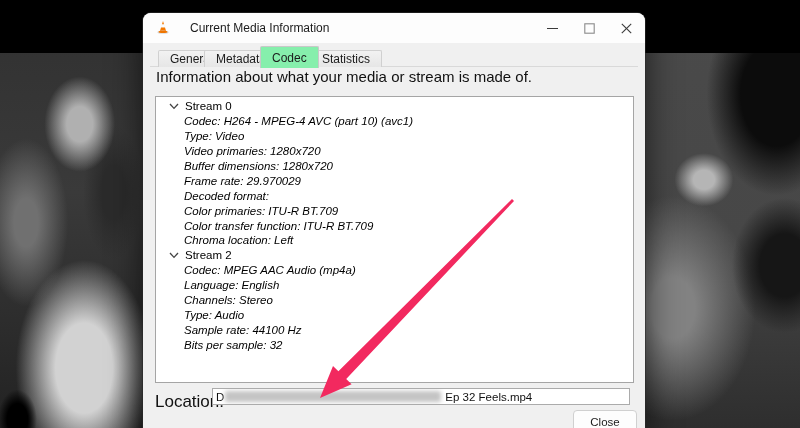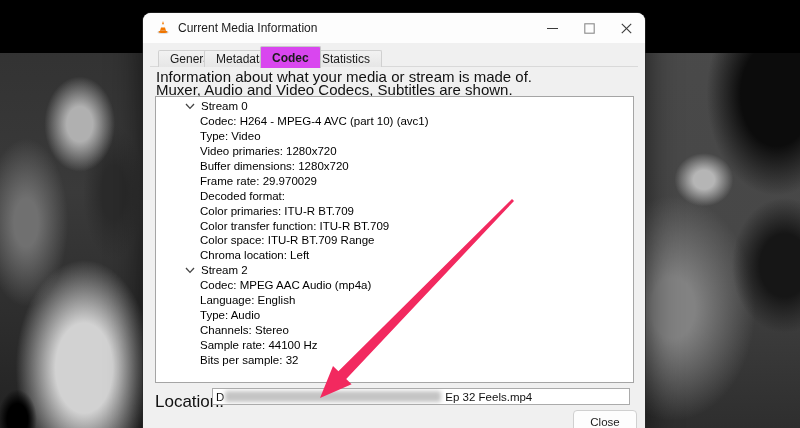--- a/index.html
+++ b/index.html
@@ -31,53 +31,52 @@
 
   
   .dialog {
     position:absolute; left:143px; top:13px; width:502px; height:415px;
     background:#f0f0f0; border-radius:8px 8px 0 0;
     box-shadow:0 12px 34px rgba(0,0,0,.65), 0 0 0 1px rgba(60,60,60,.55);
     overflow:hidden;
   }
   .titlebar { position:absolute; left:0; top:0; right:0; height:30px; background:#fdfdfd; display:flex; align-items:center; }
   .titlebar .app-icon { width:16px; height:16px; margin-left:12px; }
-  .titlebar .title { margin-left:7px; font-size:12px; color:#1b1b1b; }
+  .titlebar .title { margin-left:19px; font-size:12px; color:#1b1b1b; }
   .win-btns { position:absolute; right:0; top:0; height:30px; display:flex; }
   .win-btn { width:37px; height:30px; display:flex; align-items:center; justify-content:center; }
   .win-btn svg { display:block; }
 
   
   .tabbar { position:absolute; left:10px; top:35px; right:10px; height:19px; }
   .tabbar .baseline { position:absolute; left:-3px; right:-3px; bottom:0; height:1px; background:#d9d9d9; }
   .tab {
     position:absolute; top:2px; height:17px; padding:0 11px; font-size:12px; color:#1b1b1b;
     background:linear-gradient(180deg,#f2f2f2,#e6e6e6);
     border:1px solid #d0d0d0; border-bottom:none; border-radius:2px 2px 0 0;
     display:flex; align-items:center; justify-content:center;
   }
   .tab.active {
-    top:-2px; height:22px; background:#d946ef; z-index:2;
+    top:-2px; height:22px; background:#86efac; z-index:2;
     border-color:#c8c8c8;
-    font-weight:bold;
   }
   .tab-general { left:5px; } .tab-metadata { left:51px; } .tab-codec { left:107px; } .tab-statistics { left:157px; }
 
   
   .info { position:absolute; left:13px; top:57px; font-size:15px; color:#111; line-height:13px; }
 
   
   .treebox {
     position:absolute; left:12px; top:83px; width:479px; height:287px;
     background:#fff; border:1px solid #a5a5a5; padding:2px 0 0 0; overflow:hidden;
   }
   .trow { height:14.9px; display:flex; align-items:center; font-size:11.5px; color:#000; white-space:nowrap; }
   .trow .chev { width:10px; height:7px; margin-left:13px; margin-right:6px; }
-  .trow.parent  { padding-left:16px; }
-  .trow.child   { padding-left:44px; }
+  .trow.parent  { padding-left:0; }
+  .trow.child   { padding-left:28px;font-style:italic; }
 
   
   .loc-label { position:absolute; left:12px; top:379px; font-size:17px; color:#111; }
   .loc-field {
     position:absolute; left:69px; top:375px; width:418px; height:17px;
     background:#fff; border:1px solid #ababab; display:flex; align-items:center; overflow:hidden;
     font-size:11.5px; color:#111;
   }
   .loc-field .prefix { margin-left:3px; }
   .redact { width:216px; height:11px; margin:0 4px 0 1px; background:#c4c4c4; border-radius:2px; filter:blur(2px); flex:none; }
@@ -135,50 +134,48 @@
   <div class="tabbar">
     <div class="baseline"></div>
     <div class="tab tab-general">General</div>
     <div class="tab tab-metadata">Metadata</div>
     <div class="tab tab-codec active">Codec</div>
     <div class="tab tab-statistics">Statistics</div>
   </div>
 
   <div class="info">
     <div>Information about what your media or stream is made of.</div>
-    <div>Muxer, Audio and Video Codecs, Subtitles are shown.</div>
   </div>
 
   <div class="treebox">
     <div class="trow parent">
       <svg class="chev" viewBox="0 0 10 7">
           <polyline points="1,1 5,5.4 9,1" fill="none" stroke="#444" stroke-width="1.3"></polyline>
         </svg>
       <span>Stream 0</span>
     </div>
     <div class="trow child">Codec: H264 - MPEG-4 AVC (part 10) (avc1)</div>
     <div class="trow child">Type: Video</div>
     <div class="trow child">Video primaries: 1280x720</div>
     <div class="trow child">Buffer dimensions: 1280x720</div>
     <div class="trow child">Frame rate: 29.970029</div>
     <div class="trow child">Decoded format:</div>
     <div class="trow child">Color primaries: ITU-R BT.709</div>
     <div class="trow child">Color transfer function: ITU-R BT.709</div>
-    <div class="trow child">Color space: ITU-R BT.709 Range</div>
     <div class="trow child">Chroma location: Left</div>
     <div class="trow parent">
       <svg class="chev" viewBox="0 0 10 7">
           <polyline points="1,1 5,5.4 9,1" fill="none" stroke="#444" stroke-width="1.3"></polyline>
         </svg>
       <span>Stream 2</span>
     </div>
     <div class="trow child">Codec: MPEG AAC Audio (mp4a)</div>
     <div class="trow child">Language: English</div>
+    <div class="trow child">Channels: Stereo</div>
     <div class="trow child">Type: Audio</div>
-    <div class="trow child">Channels: Stereo</div>
     <div class="trow child">Sample rate: 44100 Hz</div>
     <div class="trow child">Bits per sample: 32</div>
   </div>
 
   <div class="loc-label">Location:</div>
   <div class="loc-field">
     <span class="prefix">D</span>
     <span class="redact"></span>
     <span>Ep 32 Feels.mp4</span>
   </div>

